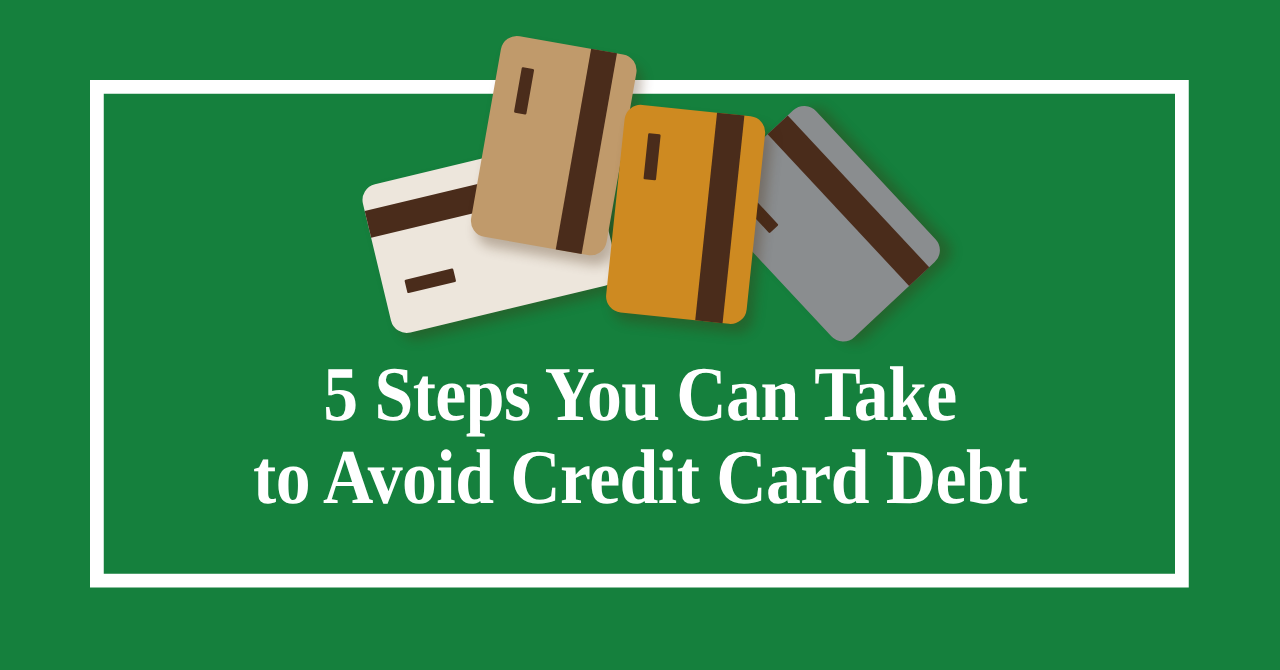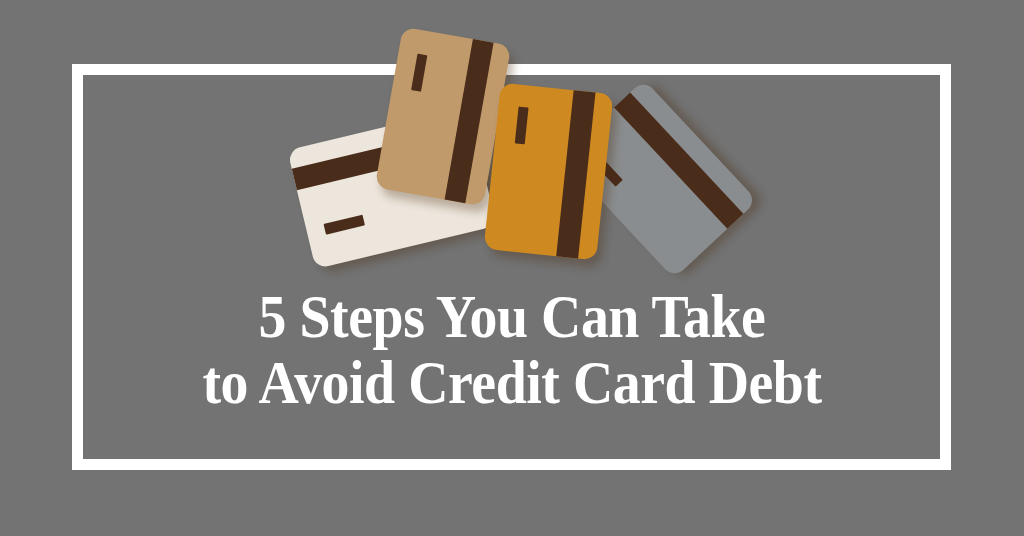--- a/index.html
+++ b/index.html
@@ -5,21 +5,21 @@
   html, body {
     margin: 0;
     padding: 0;
     background: #ffffff;
   }
   #canvas {
     position: relative;
     width: 1024px;
     height: 536px;
     overflow: hidden;
-    background: #737373;
+    background: #15803d;
     font-family: "Liberation Serif", "DejaVu Serif", serif;
   }
 
   
   #frame {
     position: absolute;
     left: 72px;
     top: 64px;
     width: 879px;
     height: 406px;

